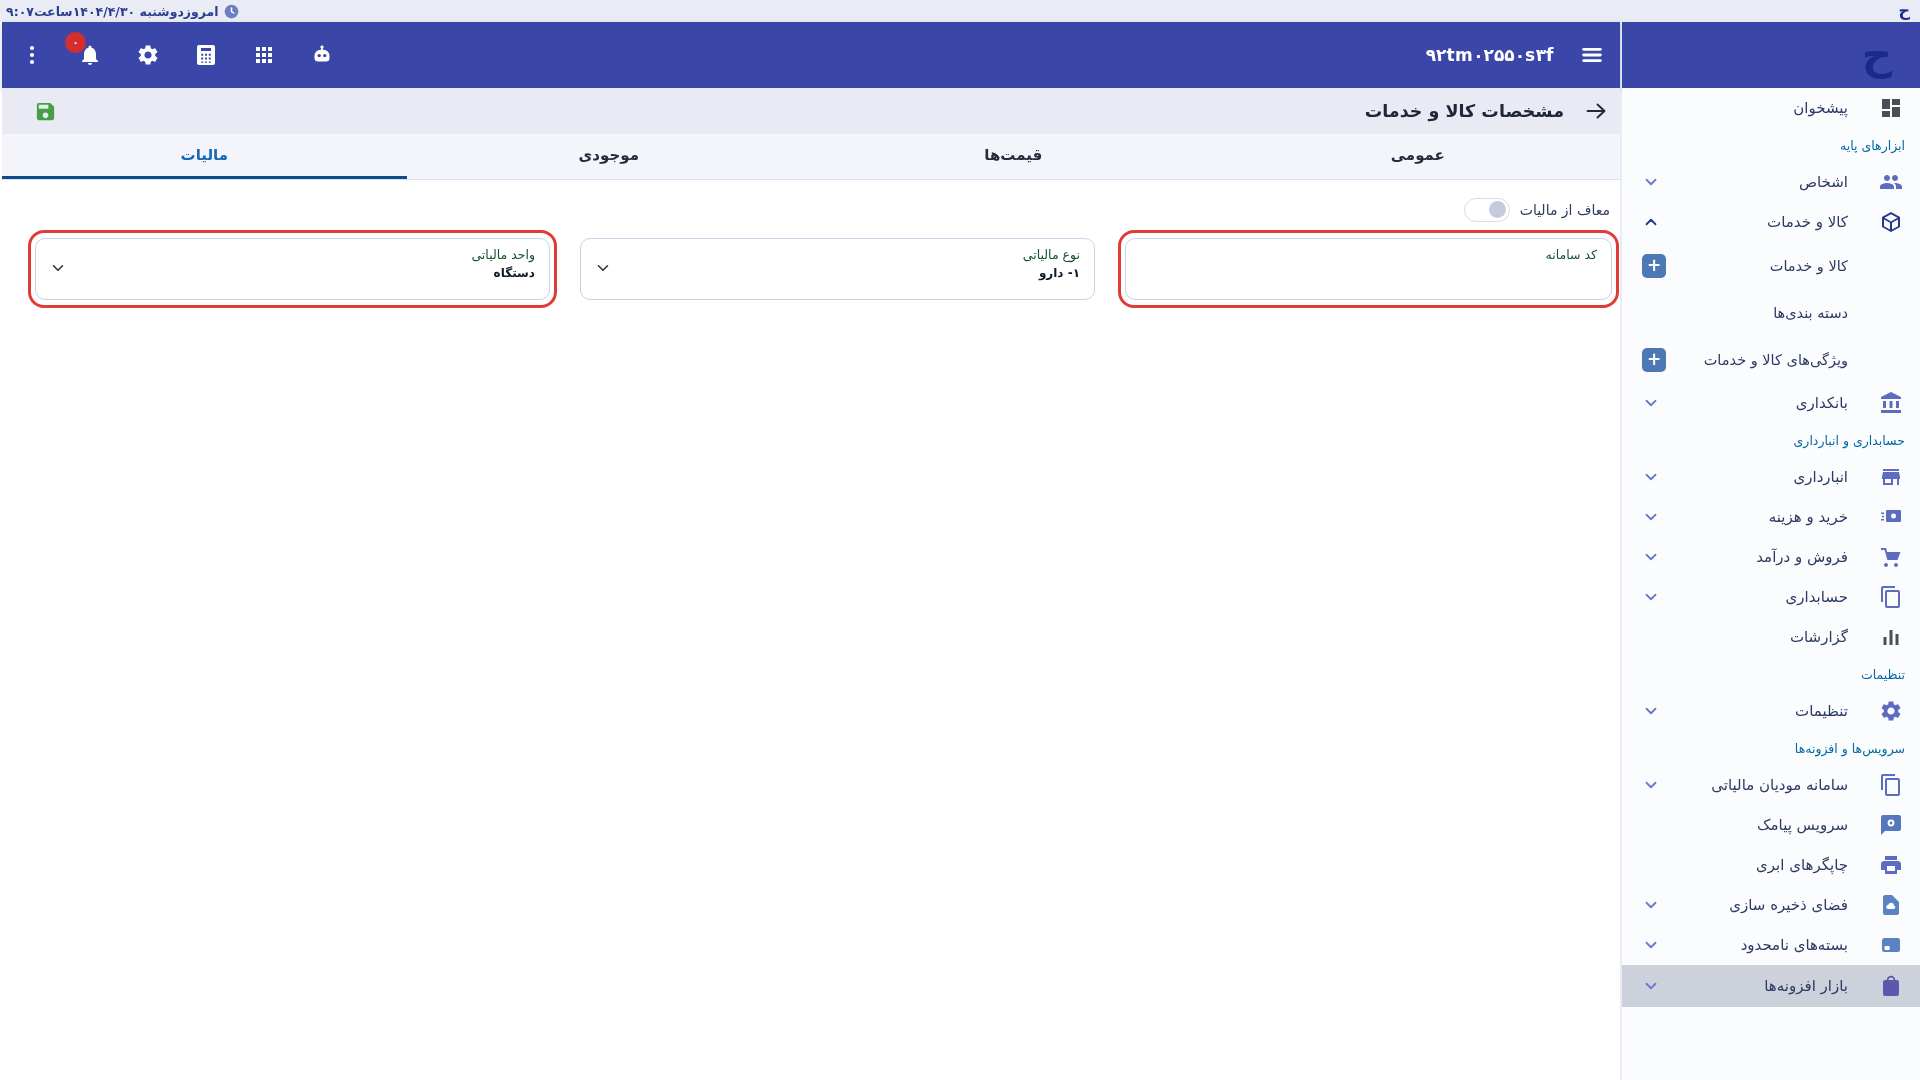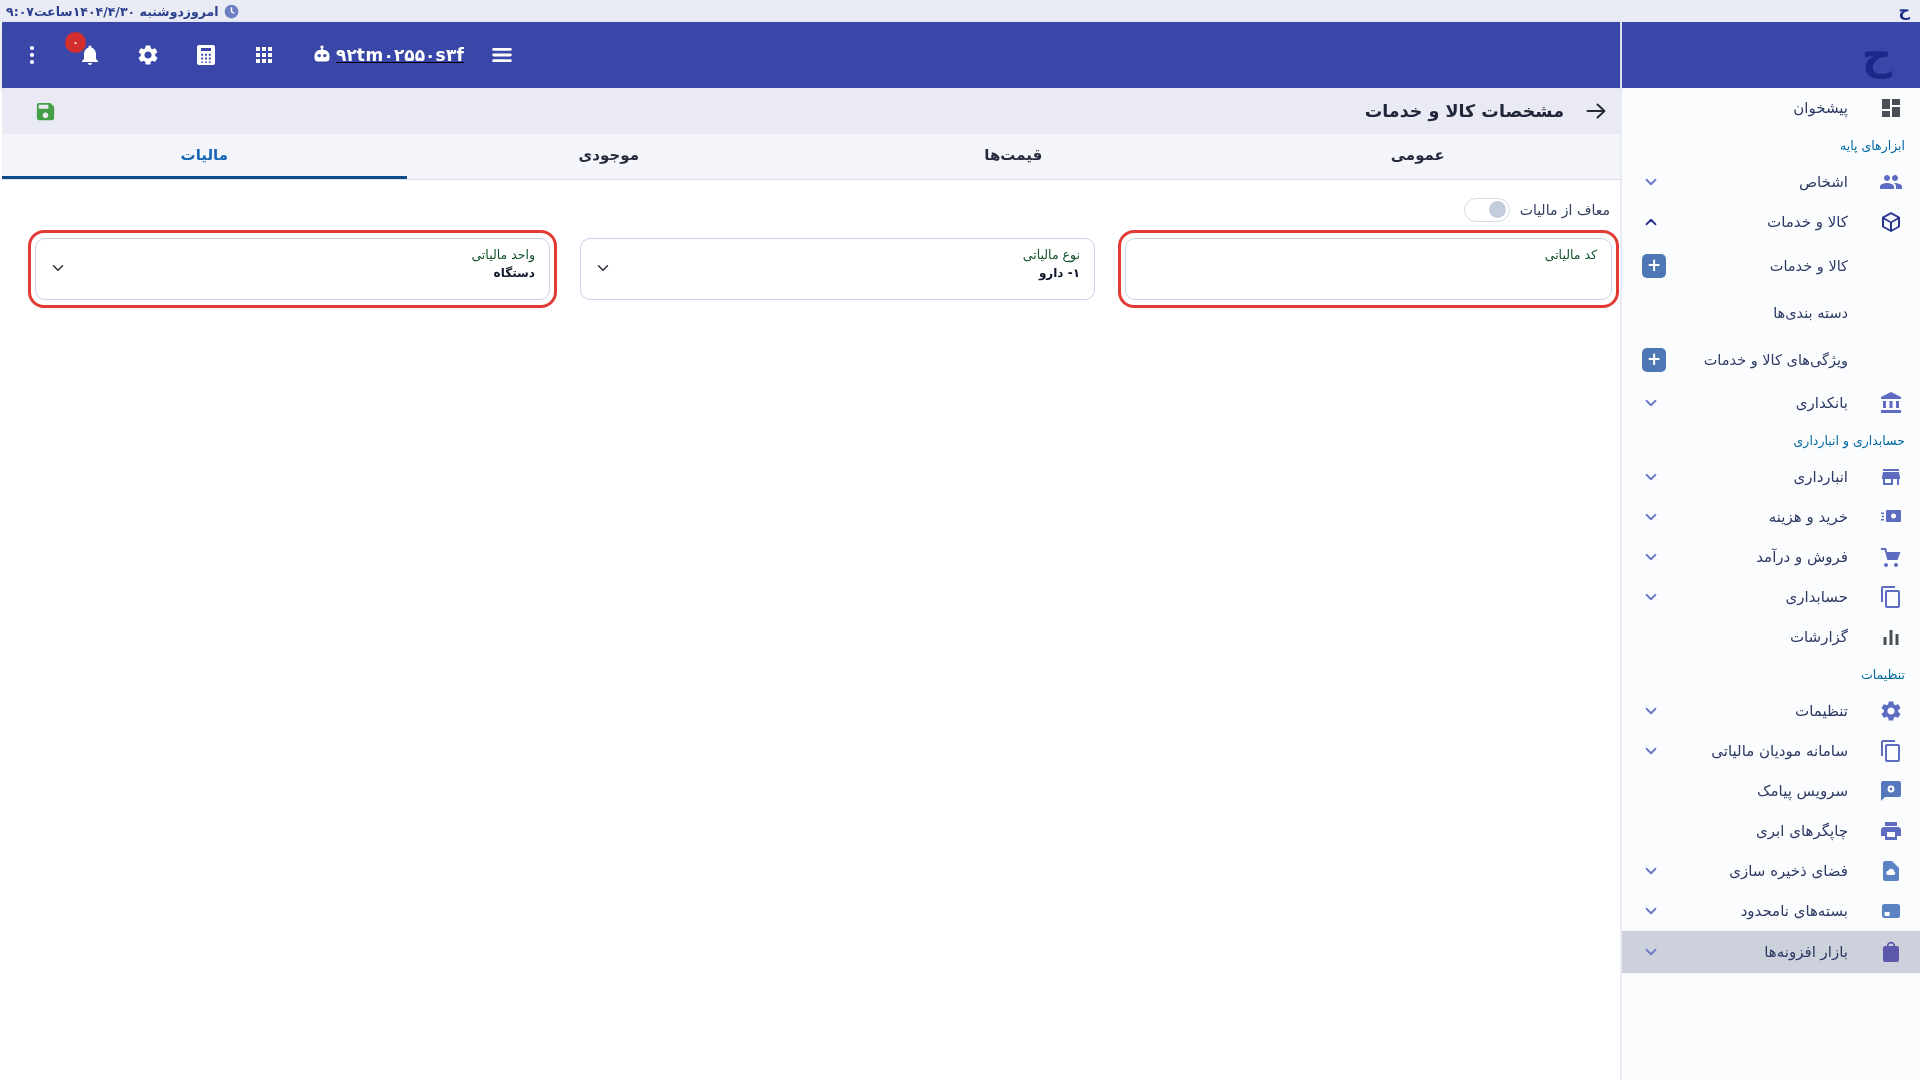--- a/index.html
+++ b/index.html
@@ -24,21 +24,21 @@
   .s-item .lbl { flex:1; white-space:nowrap; }
   .s-item .chev { width:18px; height:18px; flex:0 0 auto; }
   .s-item.selected { background:#ccd1dc; height:42px; }
   .s-section { height:34px; display:flex; align-items:center; padding:0 15px; color:#0369a1; font-size:12.5px; }
   .s-sub { height:47px; display:flex; align-items:center; padding:0 72px 0 20px; font-size:14.5px; color:#2c3a64; cursor:pointer; }
   .s-sub .lbl { flex:1; white-space:nowrap; }
   .s-sub .plus { width:24px; height:24px; background:#4e77b5; border-radius:5px; color:#fff; display:flex; align-items:center; justify-content:center; font-size:17px; font-weight:bold; line-height:1; flex:0 0 auto; }
 
   
   .main { width:1618px; display:flex; flex-direction:column; }
-  .navbar { height:66px; background:#3b47a8; display:flex; justify-content:flex-end; align-items:center; padding:0 14px 0 16px; box-shadow:0 2px 4px rgba(40,50,120,.25);text-decoration:underline; }
+  .navbar { height:66px; background:#3b47a8; display:flex; justify-content:space-between; align-items:center; padding:0 14px 0 16px; box-shadow:0 2px 4px rgba(40,50,120,.25); }
   .nav-right { display:flex; align-items:center; gap:24px; }
   .license { color:#fff; font-size:17px; font-weight:bold; letter-spacing:.5px; direction:ltr; unicode-bidi:isolate; }
   .nav-icons { direction:ltr; display:flex; align-items:center; gap:30px; }
   .nav-icons .nicon { position:relative; width:28px; height:28px; display:flex; align-items:center; justify-content:center; cursor:pointer; }
   .nav-icons svg { width:24px; height:24px; }
   .badge { position:absolute; top:-9px; left:-11px; width:21px; height:21px; background:#d32f2f; border-radius:50%; color:#fff; font-size:10px; display:flex; align-items:center; justify-content:center; font-weight:bold; }
 
   .titlebar { height:46px; background:#e9eaf4; display:flex; justify-content:space-between; align-items:center; padding:0 12px 0 32px;gap:36px; }
   .title-right { display:flex; align-items:center; gap:20px; }
   .back-ic { width:24px; height:24px; cursor:pointer; }
@@ -201,20 +201,23 @@
         <div class="s-item">
     <span class="icon">
             <svg viewBox="0 0 24 24" width="24" height="24" fill="#5d6cc0">
               <path d="M19.14 12.94c.04-.3.06-.61.06-.94 0-.32-.02-.64-.07-.94l2.03-1.58a.49.49 0 0 0 .12-.61l-1.92-3.32a.488.488 0 0 0-.59-.22l-2.39.96c-.5-.38-1.03-.7-1.62-.94l-.36-2.54a.484.484 0 0 0-.48-.41h-3.84c-.24 0-.43.17-.47.41l-.36 2.54c-.59.24-1.13.57-1.62.94l-2.39-.96c-.22-.08-.47 0-.59.22L2.74 8.87c-.12.21-.08.47.12.61l2.03 1.58c-.05.3-.09.63-.09.94s.02.64.07.94l-2.03 1.58a.49.49 0 0 0-.12.61l1.92 3.32c.12.22.37.29.59.22l2.39-.96c.5.38 1.03.7 1.62.94l.36 2.54c.05.24.24.41.48.41h3.84c.24 0 .44-.17.47-.41l.36-2.54c.59-.24 1.13-.56 1.62-.94l2.39.96c.22.08.47 0 .59-.22l1.92-3.32c.12-.22.07-.47-.12-.61l-2.01-1.58zM12 15.6c-1.98 0-3.6-1.62-3.6-3.6s1.62-3.6 3.6-3.6 3.6 1.62 3.6 3.6-1.62 3.6-3.6 3.6z"></path>
             </svg>
           </span>
     <span class="lbl">تنظیمات</span>
     <span class="chev"><svg viewBox="0 0 24 24" width="18" height="18" fill="none" stroke="#6b79c9" stroke-width="2.4" stroke-linecap="round" stroke-linejoin="round">
               <path d="M6 9l6 6 6-6"></path>
             </svg></span>
+  </div>
+        <div class="s-section">
+    <span class="lbl">سرویس‌ها و افزونه‌ها</span>
   </div>
         <div class="s-item">
     <span class="icon">
             <svg viewBox="0 0 24 24" width="24" height="24" fill="#5d6cc0">
               <path d="M16 1H4c-1.1 0-2 .9-2 2v14h2V3h12V1zm3 4H8c-1.1 0-2 .9-2 2v14c0 1.1.9 2 2 2h11c1.1 0 2-.9 2-2V7c0-1.1-.9-2-2-2zm0 16H8V7h11v14z"></path>
             </svg>
           </span>
     <span class="lbl">سامانه مودیان مالیاتی</span>
     <span class="chev"><svg viewBox="0 0 24 24" width="18" height="18" fill="none" stroke="#6b79c9" stroke-width="2.4" stroke-linecap="round" stroke-linejoin="round">
               <path d="M6 9l6 6 6-6"></path>
@@ -360,21 +363,21 @@
 
     <section class="content">
       <div class="toggle-row">
         <span class="toggle-label">معاف از مالیات</span>
         <span class="switch">
             <span class="knob"></span>
           </span>
       </div>
       <div class="fields-row" id="fields-row">
           <div class="field" style="padding-left: 14px;">
-    <span class="f-label">کد مالیاتی</span>
+    <span class="f-label">کد سامانه</span>
 
     <span class="annotation"></span>
   </div>
           <div class="field">
     <span class="f-label">نوع مالیاتی</span>
     <span class="f-value">۱- دارو</span>
     <span class="f-chev"><svg viewBox="0 0 24 24" width="18" height="18" fill="none" stroke="#2b2f38" stroke-width="2" stroke-linecap="round" stroke-linejoin="round">
                 <path d="M6 9l6 6 6-6"></path>
               </svg></span>
 

